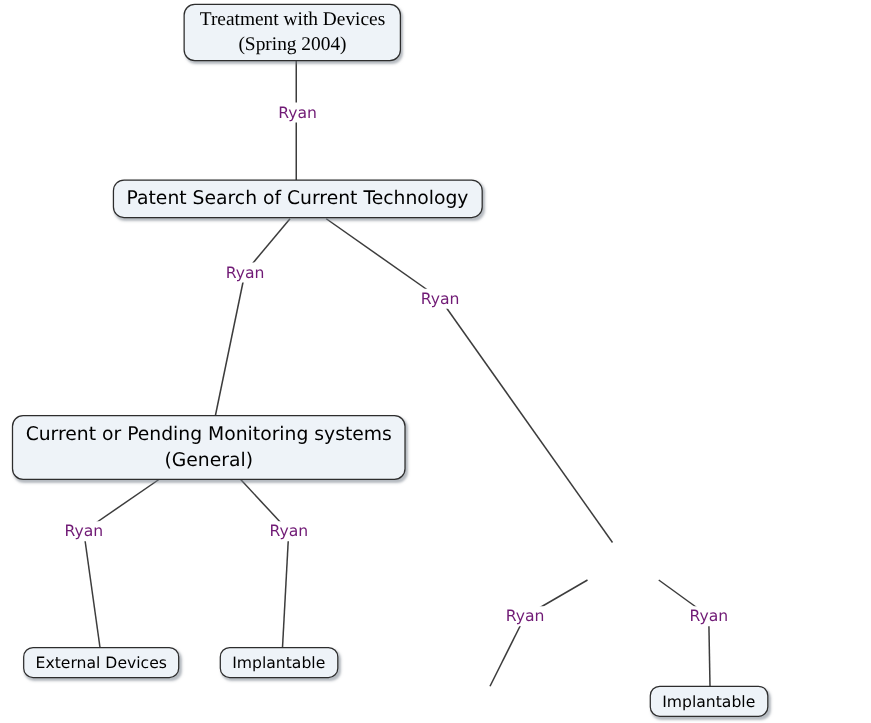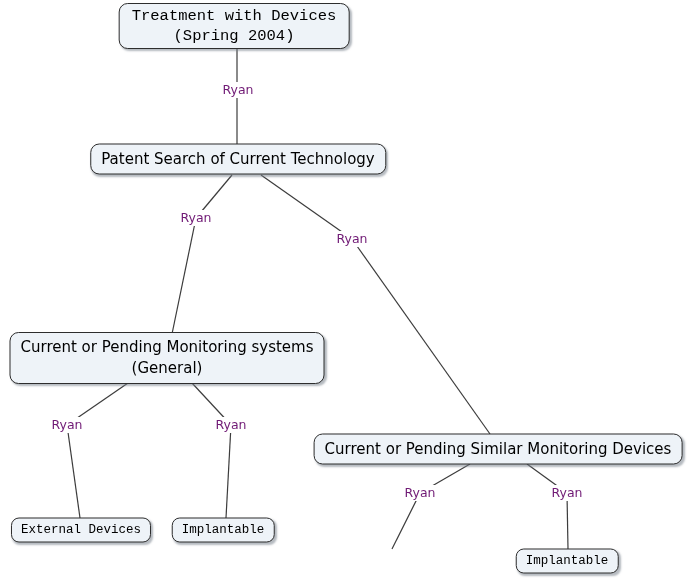--- a/index.html
+++ b/index.html
@@ -45,21 +45,20 @@
     font-family: "Liberation Serif", serif;
     font-size: 15.5px;
     line-height: 20px;
     padding: 2px 12px;
   }
   .node-small {
     font-size: 12.5px;
     line-height: 15px;
     padding: 4px 9px;
     border-radius: 8px;
-    font-family: Liberation Mono, monospace;
   }
   .link-label {
     position: absolute;
     transform: translate(-50%, -50%);
     background: #ffffff;
     color: #701a75;
     font-size: 12.5px;
     line-height: 14px;
     padding: 1px 4px;
     white-space: nowrap;
@@ -96,29 +95,28 @@
   </svg>
 
   <div class="link-label" style="left:238px; top:90px;">Ryan</div>
   <div class="link-label" style="left:196px; top:218px;">Ryan</div>
   <div class="link-label" style="left:352px; top:239px;">Ryan</div>
   <div class="link-label" style="left:67px;  top:425px;">Ryan</div>
   <div class="link-label" style="left:231px; top:425px;">Ryan</div>
   <div class="link-label" style="left:420px; top:493px;">Ryan</div>
   <div class="link-label" style="left:567px; top:493px;">Ryan</div>
 
-  <div class="node node-serif" style="left:234px; top:26px;font-family:Liberation Mono, monospace;">Treatment with Devices
+  <div class="node node-serif" style="left:234px; top:26px;">Treatment with Devices
 (Spring 2004)</div>
 
   <div class="node" style="left:238px; top:159px;">Patent Search of Current Technology</div>
 
   <div class="node" style="left:167px; top:358px;">Current or Pending Monitoring systems
 (General)</div>
 
-  <div class="node" style="left:498px; top:449px;">Current or Pending Similar Monitoring Devices</div>
 
   <div class="node node-small" style="left:81px; top:530px;">External Devices</div>
 
   <div class="node node-small" style="left:223px; top:530px;">Implantable</div>
 
 
   <div class="node node-small" style="left:567px; top:561px;">Implantable</div>
 
 </div>
 

